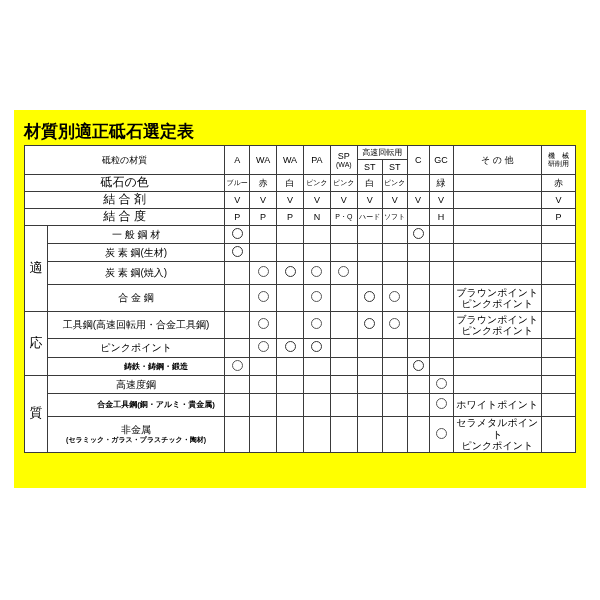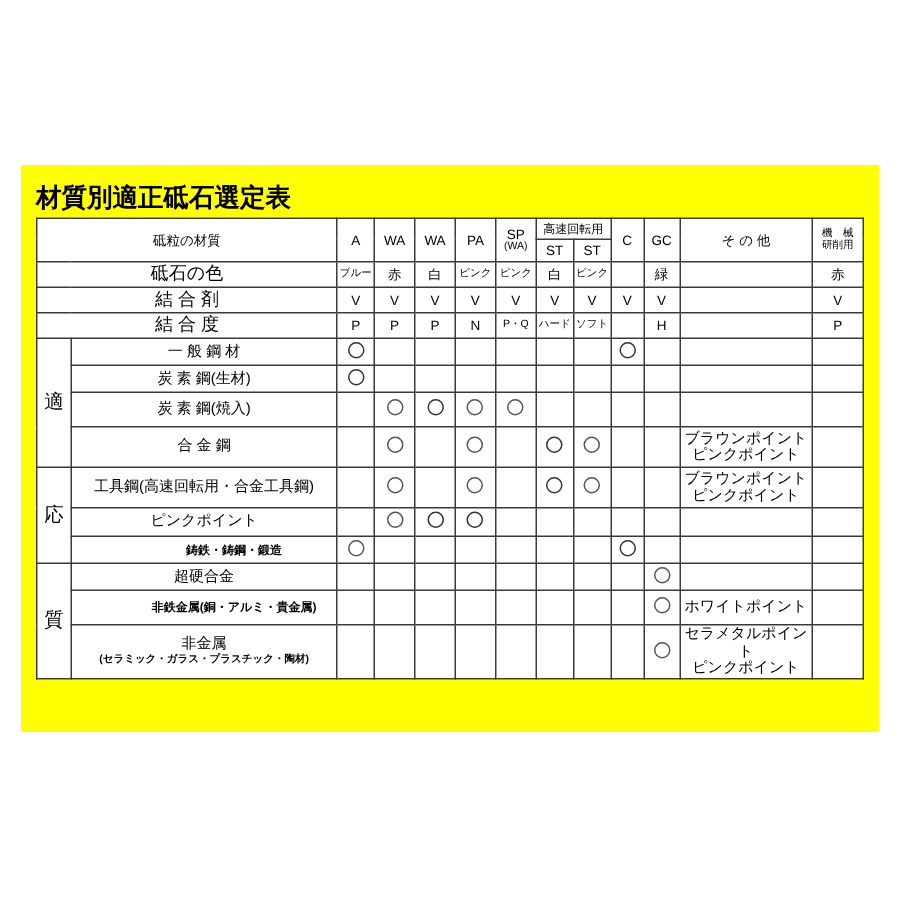--- a/index.html
+++ b/index.html
@@ -276,36 +276,36 @@
       <td></td>
       <td></td>
       <td><span class="circ-d"></span></td>
       <td></td>
       <td class="note"></td>
       <td></td>
     </tr>
 
     <tr>
       <td class="side" rowspan="3">質</td>
-      <td class="lbl" style="height:17px">超硬合金</td>
+      <td class="lbl" style="height:17px">高速度鋼</td>
       <td></td>
       <td></td>
       <td></td>
       <td></td>
       <td></td>
       <td></td>
       <td></td>
       <td></td>
       <td class="f-green"><span class="circ"></span></td>
       <td class="note"></td>
       <td></td>
     </tr>
 
     <tr>
-      <td class="lbl small" style="height:22px">非鉄金属(銅・アルミ・貴金属)</td>
+      <td class="lbl small" style="height:22px">合金工具鋼(銅・アルミ・貴金属)</td>
       <td></td>
       <td></td>
       <td></td>
       <td></td>
       <td></td>
       <td></td>
       <td></td>
       <td></td>
       <td class="f-green"><span class="circ"></span></td>
       <td class="note">ホワイトポイント</td>

